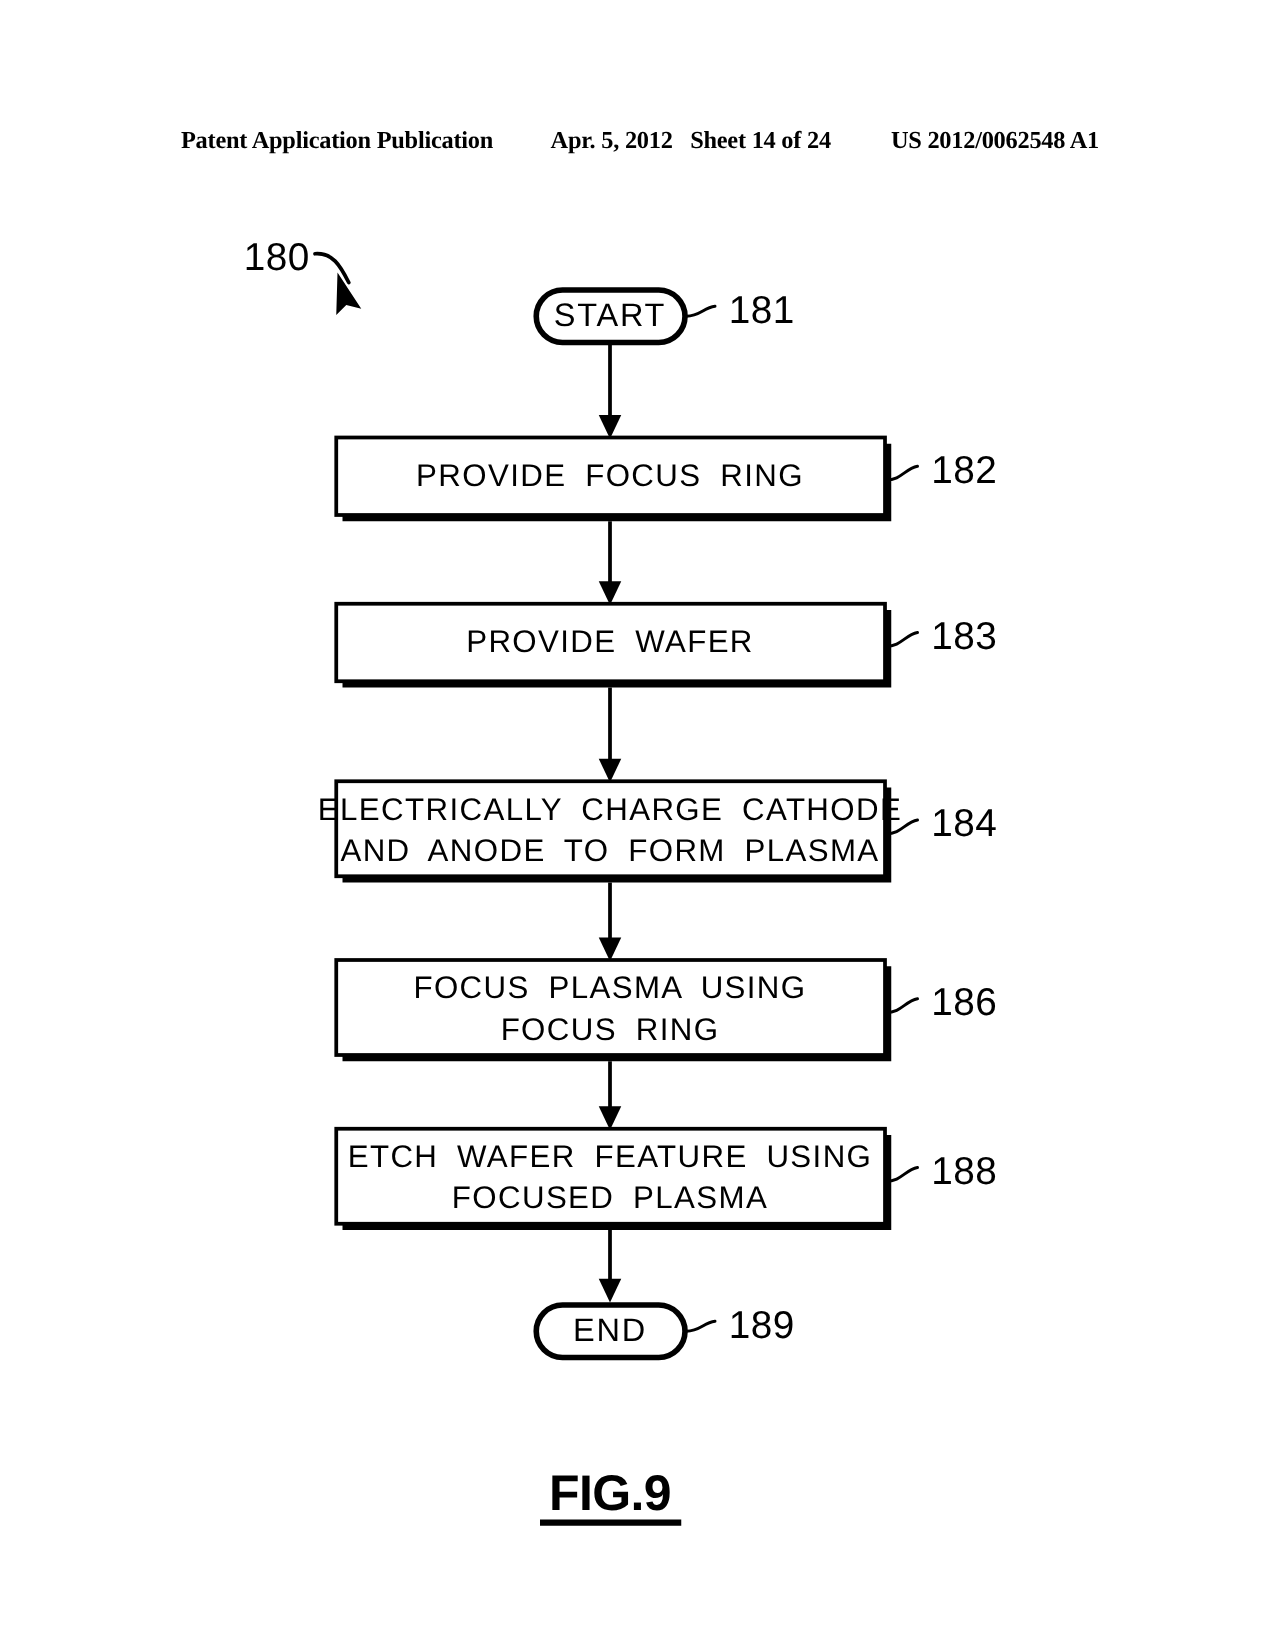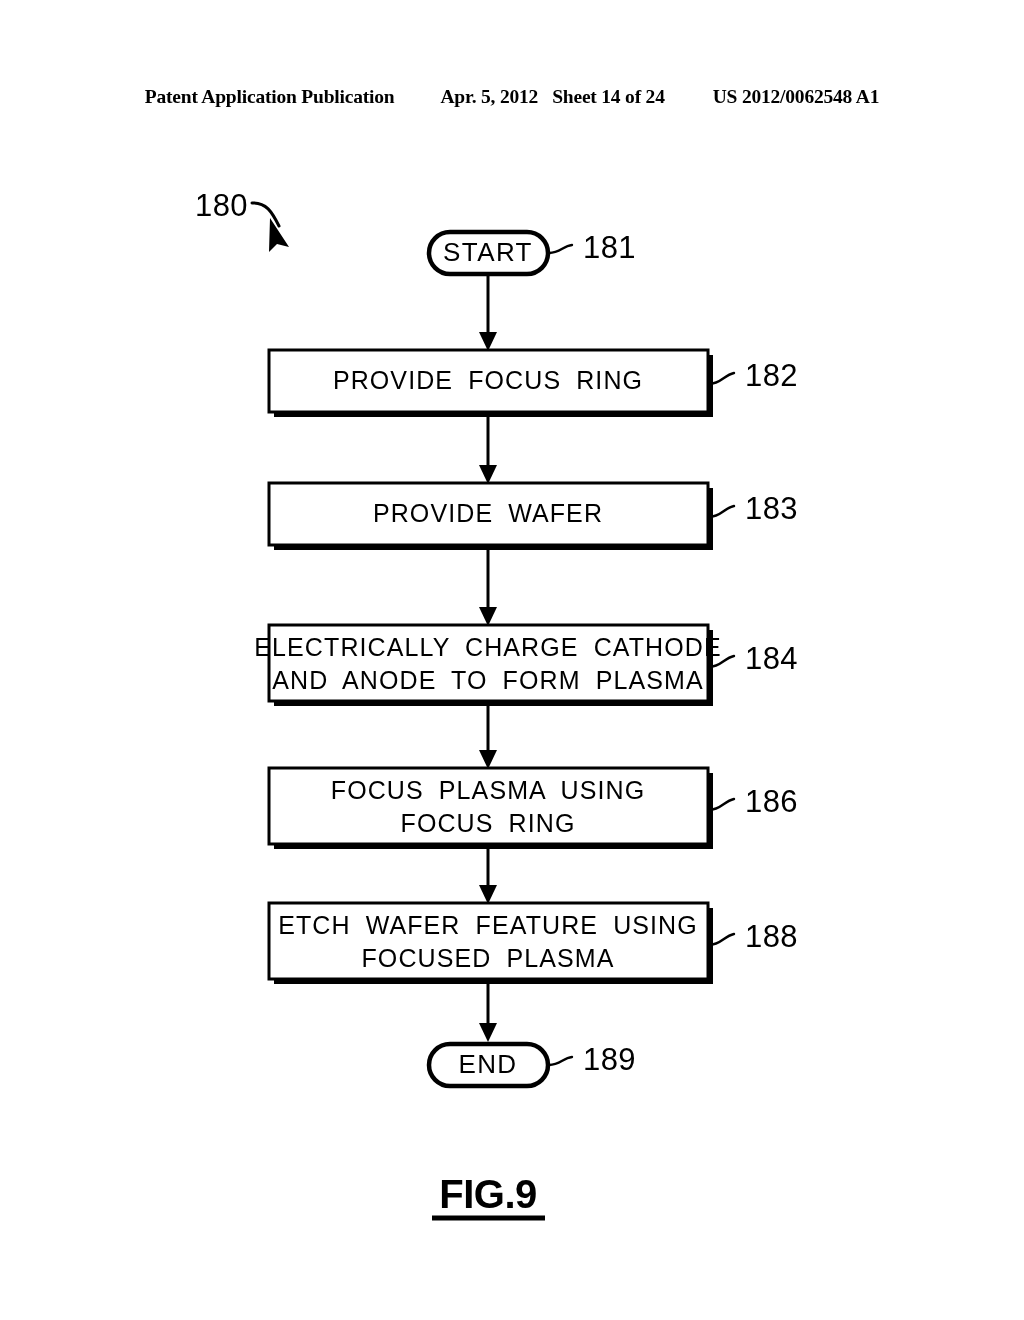--- a/index.html
+++ b/index.html
@@ -25,21 +25,21 @@
     display: flex;
     justify-content: center;
     align-items: baseline;
     font-family: "Liberation Serif", serif;
     font-weight: bold;
     font-size: 19.5px;
     letter-spacing: -0.2px;
     white-space: nowrap;
   }
   .page-header .hdr-pub      { margin-right: 46px; }
-  .page-header .hdr-date     { margin-right: 14px; }
+  .page-header .hdr-date     { margin-right: 14px; margin-top: 16px; }
   .page-header .hdr-sheet    { margin-right: 48px; }
   .page-header .hdr-docnum   { }
 
   
   .drawing {
     position: absolute;
     top: 12px;
     left: 0;
     width: 1024px;
     height: 1320px;

